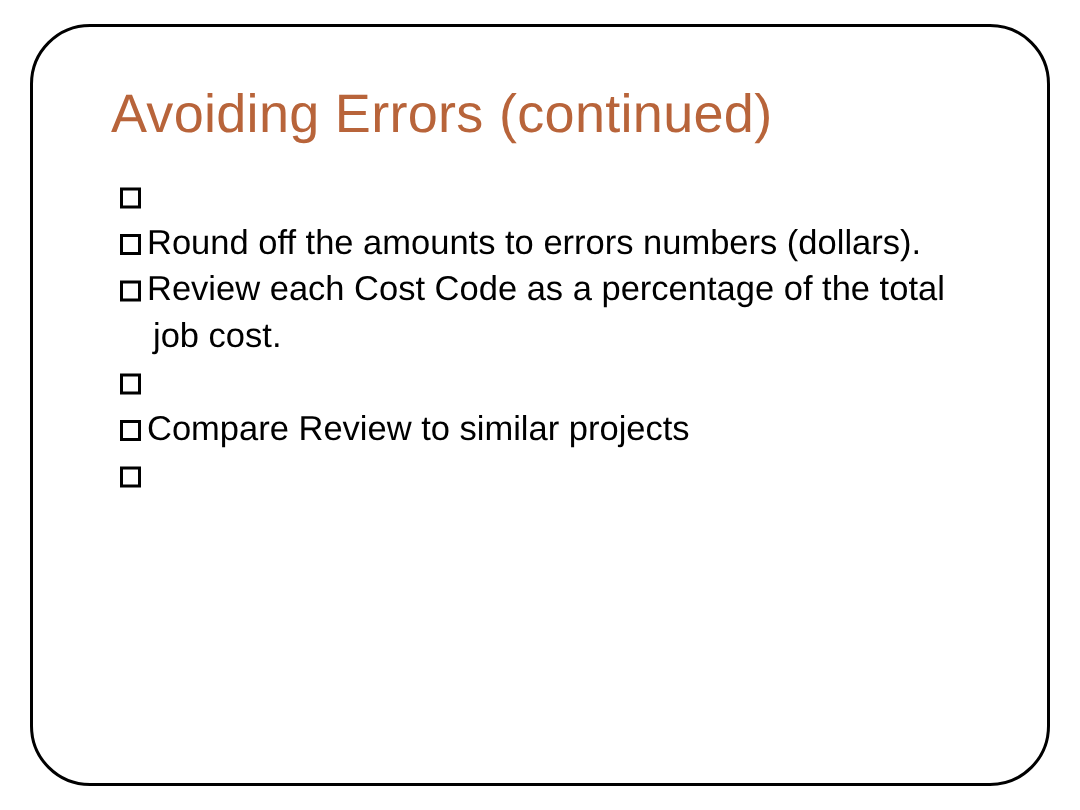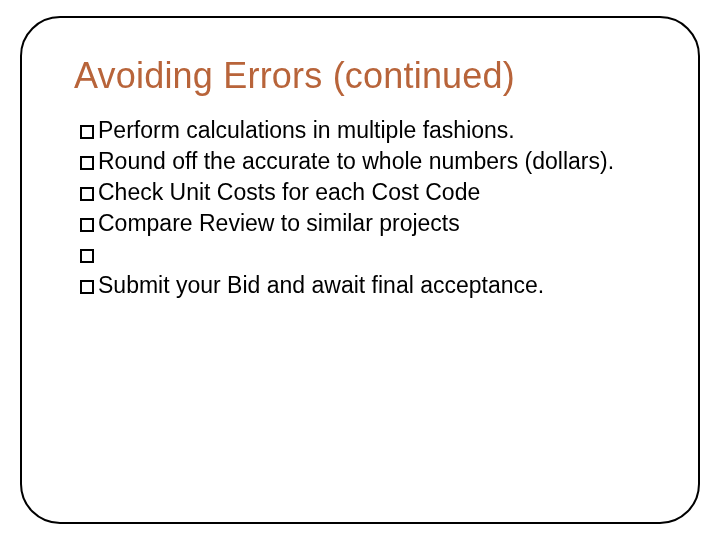--- a/index.html
+++ b/index.html
@@ -56,21 +56,21 @@
     margin-right: 4px;
   }
 </style>
 </head>
 <body>
 
 <div class="slide">
   <div class="frame">
     <h1 class="title">Avoiding Errors (continued)</h1>
     <div class="bullets">
-      <p class="item"><span class="box"></span><span>Perform calculations in multiple fashions.</span></p>
-      <p class="item"><span class="box"></span><span>Round off the accurate to whole numbers (dollars).</span></p>
-      <p class="item"><span class="box"></span><span>Check Unit Costs for each Cost Code</span></p>
+      <p class="item"><span class="box"></span></p>
+      <p class="item"><span class="box"></span><span>Round off the amounts to errors numbers (dollars).</span></p>
+      <p class="item"><span class="box"></span><span>Review each Cost Code as a percentage of the total job cost.</span></p>
+      <p class="item"><span class="box"></span></p>
       <p class="item"><span class="box"></span><span>Compare Review to similar projects</span></p>
       <p class="item"><span class="box"></span></p>
-      <p class="item"><span class="box"></span><span>Submit your Bid and await final acceptance.</span></p>
     </div>
   </div>
 </div>
 
 </body></html>

